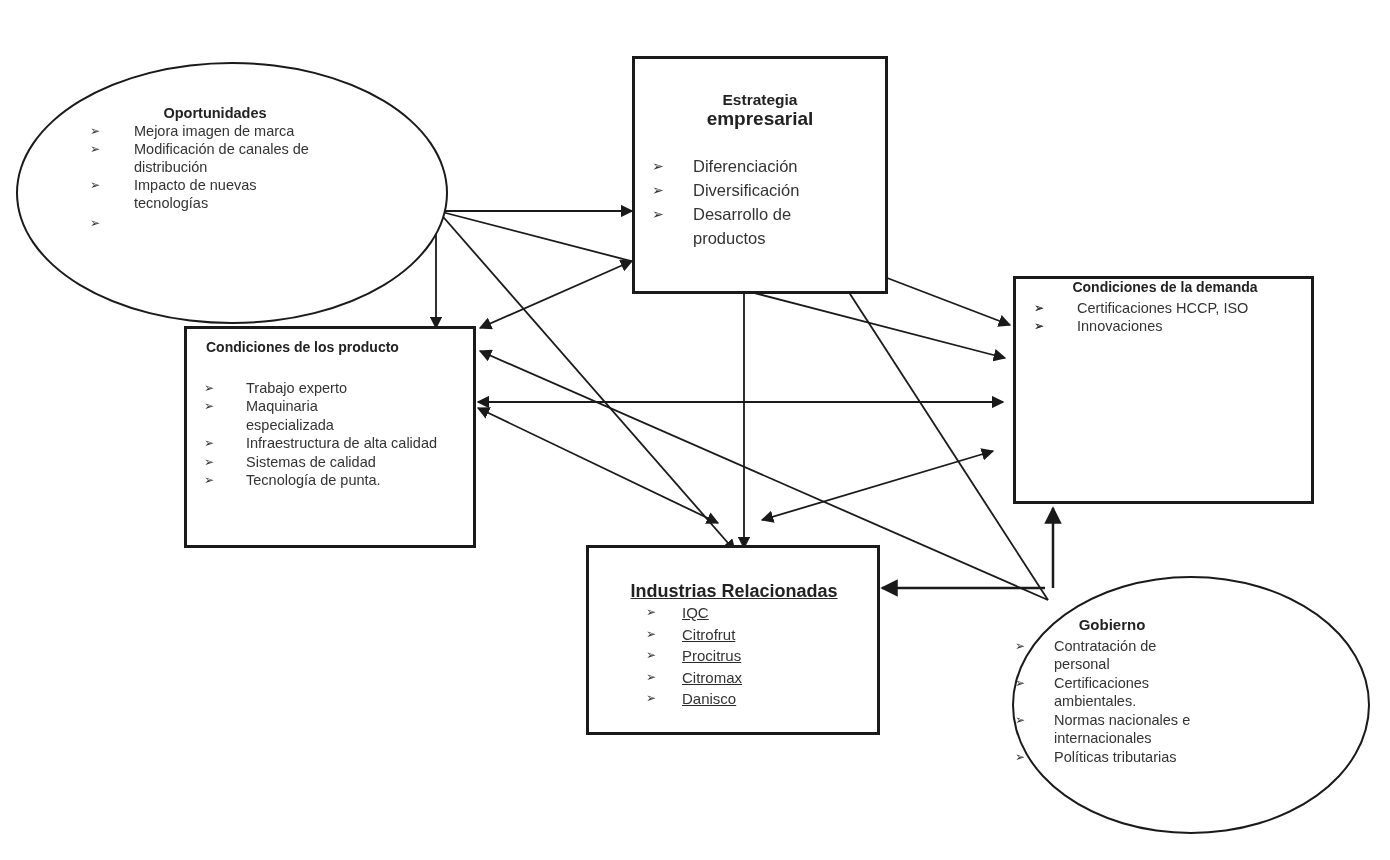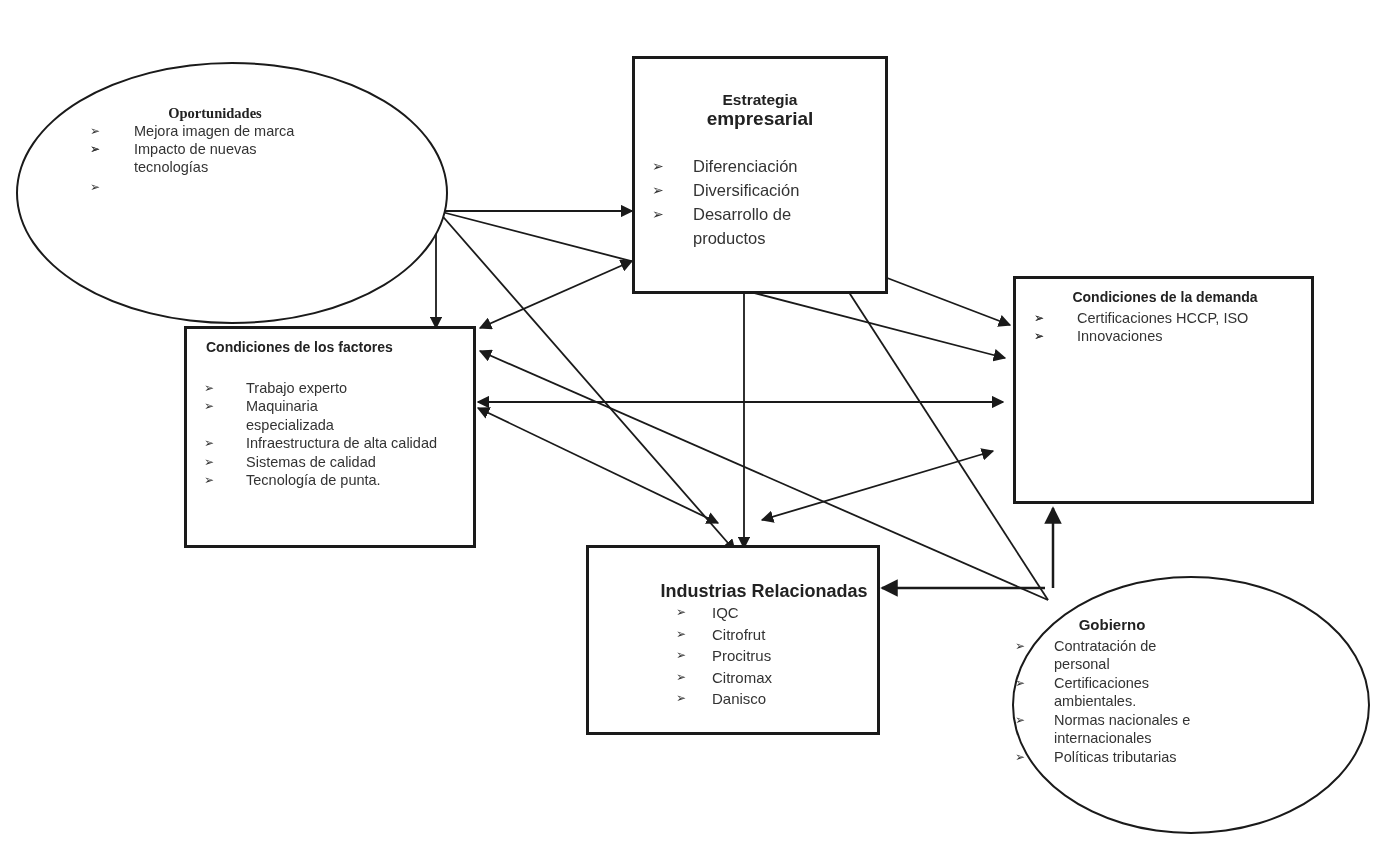--- a/index.html
+++ b/index.html
@@ -34,65 +34,65 @@
     <line x1="848" y1="263" x2="1010" y2="325" stroke="#1a1a1a" stroke-width="1.8" marker-end="url(#ah)" marker-start="url(#ah)"></line>
     <line x1="762" y1="520" x2="993" y2="451" stroke="#1a1a1a" stroke-width="1.8" marker-end="url(#ah)" marker-start="url(#ah)"></line>
     <line x1="1048" y1="600" x2="480" y2="351" stroke="#1a1a1a" stroke-width="1.8" marker-end="url(#ah)"></line>
     <line x1="1048" y1="600" x2="830" y2="263" stroke="#1a1a1a" stroke-width="1.8" marker-end="url(#ah)"></line>
     <line x1="1045" y1="588" x2="882" y2="588" stroke="#1a1a1a" stroke-width="2.5" marker-end="url(#ah)"></line>
     <line x1="1053" y1="588" x2="1053" y2="508" stroke="#1a1a1a" stroke-width="2.5" marker-end="url(#ah)"></line>
   </svg>
 
 <div class="shape-ellipse" style="left:16px; top:62px; width:432px; height:262px;"></div>
 <div class="node-content" style="left:90px; top:104px; width:290px; font-size:14.5px; line-height:18px;">
-  <div class="node-title" style="width:250px; font-size:14.5px;font-family:Liberation Serif, serif;">Oportunidades</div>
+  <div class="node-title" style="width:250px; font-size:14.5px;">Oportunidades</div>
   <ul class="items" style="width:270px;">
     <li style="padding-left:44px;"><span class="bullet">➢</span><span>Mejora  imagen de marca</span></li>
-    <li style="padding-left:44px;"><span class="bullet">➢</span></li>
+    <li style="padding-left:44px;"><span class="bullet">➢</span><span>Modificación de canales de distribución</span></li>
     <li style="padding-left:44px; width:150px;"><span class="bullet">➢</span><span>Impacto de nuevas tecnologías</span></li>
     <li style="padding-left:44px; width:170px; line-height:22px;"><span class="bullet">➢</span></li>
   </ul>
 </div>
 
 <div class="shape-box" style="left:632px; top:56px; width:256px; height:238px;"></div>
 <div class="node-content" style="left:640px; top:68px; width:240px;margin-top:22px;">
   <div class="node-title" style="font-size:15.5px; line-height:19px;">Estrategia</div>
   <div class="node-title" style="font-size:19px; line-height:19px;">empresarial</div>
   <ul class="items" style="margin-top:26px; font-size:16.5px; line-height:24px;">
     <li style="padding-left:53px;"><span class="bullet" style="left:12px; font-size:14px;">➢</span><span>Diferenciación</span></li>
     <li style="padding-left:53px;"><span class="bullet" style="left:12px; font-size:14px;">➢</span><span>Diversificación</span></li>
     <li style="padding-left:53px; width:130px; line-height:24px;"><span class="bullet" style="left:12px; font-size:14px;">➢</span><span>Desarrollo de productos</span></li>
   </ul>
 </div>
 
 <div class="shape-box" style="left:1013px; top:276px; width:301px; height:228px;"></div>
-<div class="node-content" style="left:1020px; top:288px; width:290px; font-size:14.5px; line-height:18.5px;">
+<div class="node-content" style="left:1020px; top:278px; width:290px; font-size:14.5px; line-height:18.5px;">
   <div class="node-title" style="font-size:14px;">Condiciones de la demanda</div>
   <ul class="items" style="margin-top:2px;">
     <li style="padding-left:57px; width:210px;"><span class="bullet" style="left:14px;">➢</span></li>
     <li style="padding-left:57px; width:200px;"><span class="bullet" style="left:14px;">➢</span><span>Certificaciones  HCCP, ISO</span></li>
     <li style="padding-left:57px; width:210px;"><span class="bullet" style="left:14px;">➢</span></li>
     <li style="padding-left:57px;"><span class="bullet" style="left:14px;">➢</span><span>Innovaciones</span></li>
   </ul>
 </div>
 
 <div class="shape-box" style="left:184px; top:326px; width:292px; height:222px;"></div>
 <div class="node-content" style="left:196px; top:338px; width:270px; font-size:14.5px; line-height:18.5px;">
-  <div class="node-title" style="text-align:left; padding-left:10px; font-size:14px;">Condiciones de los factores</div>
+  <div class="node-title" style="text-align:left; padding-left:10px; font-size:14px;">Condiciones de los producto</div>
   <ul class="items" style="margin-top:22px;">
     <li style="padding-left:50px;"><span class="bullet" style="left:8px;">➢</span><span>Trabajo  experto</span></li>
     <li style="padding-left:50px; width:120px;"><span class="bullet" style="left:8px;">➢</span><span>Maquinaria especializada</span></li>
     <li style="padding-left:50px; width:200px;"><span class="bullet" style="left:8px;">➢</span><span>Infraestructura  de  alta calidad</span></li>
     <li style="padding-left:50px;"><span class="bullet" style="left:8px;">➢</span><span>Sistemas de calidad</span></li>
     <li style="padding-left:50px;"><span class="bullet" style="left:8px;">➢</span><span>Tecnología de punta.</span></li>
   </ul>
 </div>
 
 <div class="shape-box" style="left:586px; top:545px; width:294px; height:190px;"></div>
-<div class="node-content" style="left:624px; top:580px; width:280px; font-size:15px; line-height:21.5px;">
+<div class="node-content" style="left:594px; top:580px; width:280px; font-size:15px; line-height:21.5px;text-decoration:underline;">
   <div class="node-title" style="font-size:18px; line-height:22px;">Industrias Relacionadas</div>
   <ul class="items">
     <li style="padding-left:88px;"><span class="bullet" style="left:52px;">➢</span><span>IQC</span></li>
     <li style="padding-left:88px;"><span class="bullet" style="left:52px;">➢</span><span>Citrofrut</span></li>
     <li style="padding-left:88px;"><span class="bullet" style="left:52px;">➢</span><span>Procitrus</span></li>
     <li style="padding-left:88px;"><span class="bullet" style="left:52px;">➢</span><span>Citromax</span></li>
     <li style="padding-left:88px;"><span class="bullet" style="left:52px;">➢</span><span>Danisco</span></li>
   </ul>
 </div>
 

